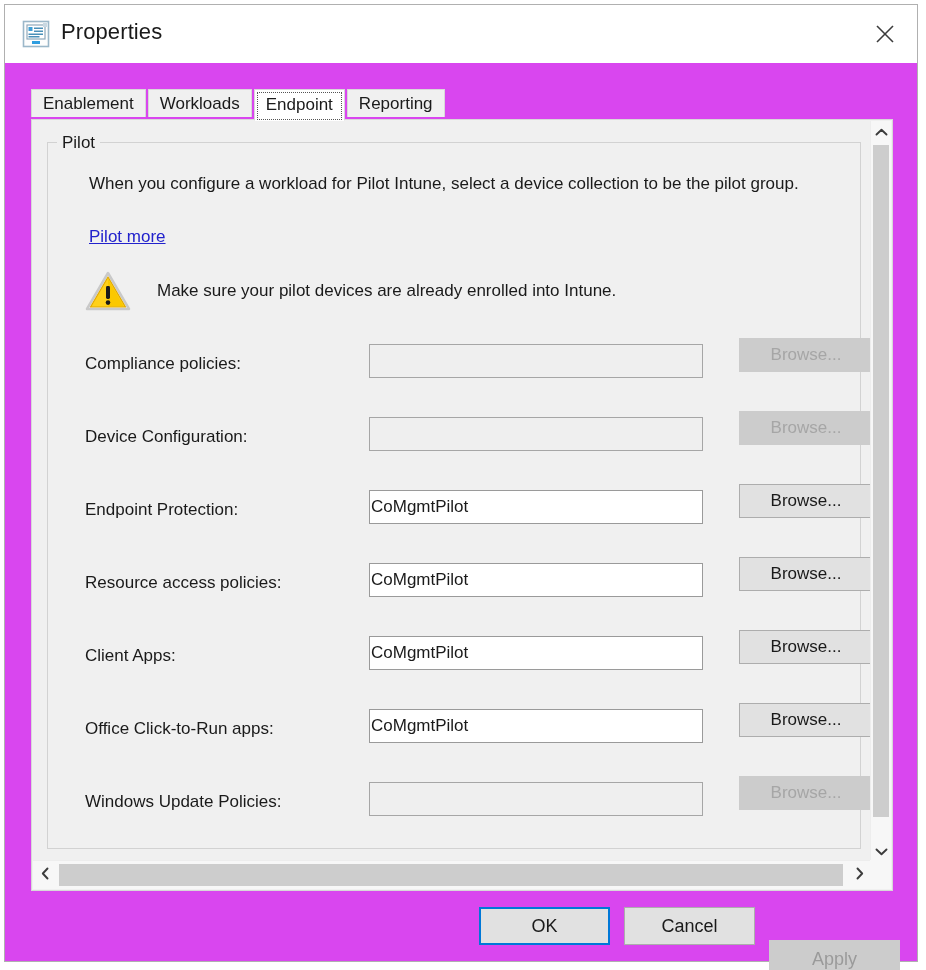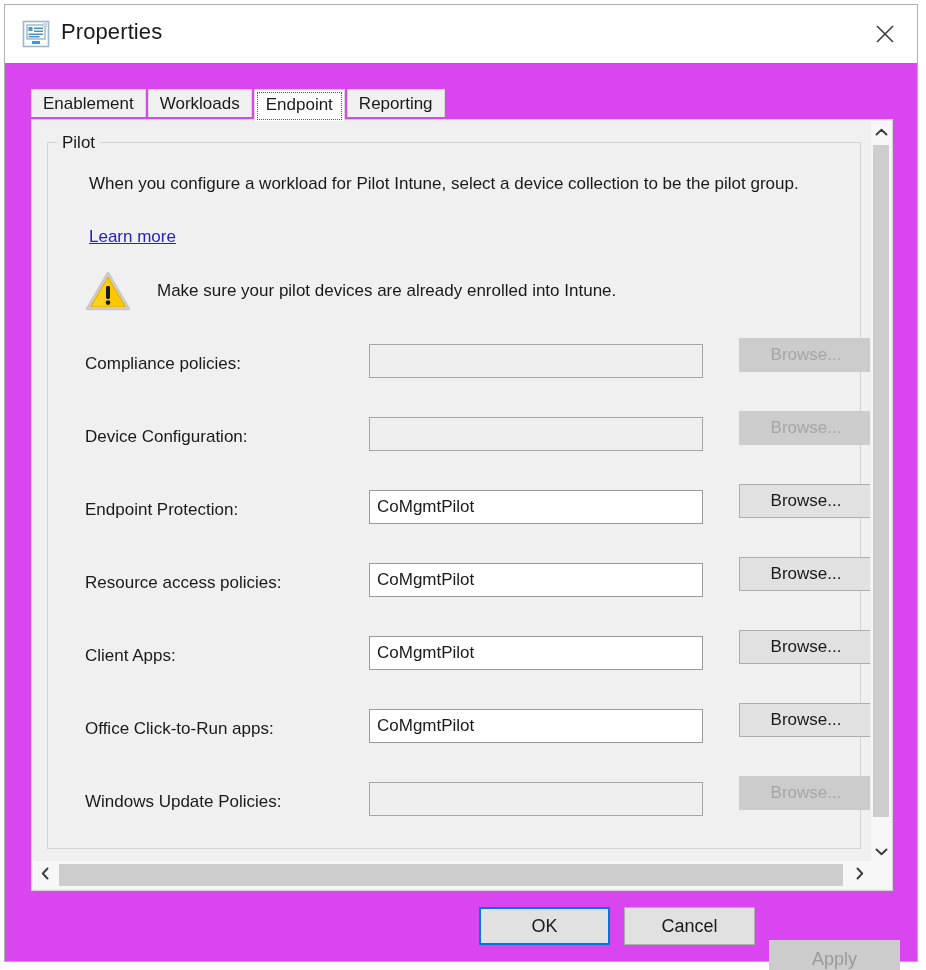--- a/index.html
+++ b/index.html
@@ -223,21 +223,21 @@
     left: 322px;
     top: 6px;
     width: 334px;
     height: 34px;
     border: 1px solid #9a9a9a;
     background: #ffffff;
     box-sizing: border-box;
     font-family: "Liberation Sans", sans-serif;
     font-size: 17px;
     color: #1a1a1a;
-    padding: 0 7px;
+    padding: 0 1px;
     line-height: 32px;
     white-space: nowrap;
     overflow: hidden;
   }
   .row-input.disabled {
     background: #efefef;
     border: 1px solid #a6a6a6;
     color: #8d8d8d;
   }
   .row-btn {
@@ -416,21 +416,21 @@
 
   <div class="tabpage">
 
     <div class="scroll-viewport">
       <div class="groupbox">
         <div class="gb-border"></div>
         <div class="gb-legend">Pilot</div>
 
         <div class="gb-inner">
           <div class="desc">When you configure a workload for Pilot Intune, select a device collection to be the pilot group.</div>
-          <a class="learnmore">Learn more</a>
+          <a class="learnmore">Pilot more</a>
 
           <div class="warn-row">
             <span class="warn-icon">
               <svg width="46" height="42" viewBox="0 0 46 42">
                 <path d="M23 3 L44 39 L2 39 Z" fill="#ffffff" stroke="#c9c9c9" stroke-width="2.5" stroke-linejoin="round"></path>
                 <path d="M23 7 L40.5 37 L5.5 37 Z" fill="#ffd11a" stroke="#e0a800" stroke-width="1.2" stroke-linejoin="round"></path>
                 <path d="M23 9 L38.5 36 L23 36 Z" fill="#fbc800"></path>
                 <rect x="21" y="16" width="4" height="13" rx="1.4" fill="#1a1a1a"></rect>
                 <circle cx="23" cy="32.6" r="2.3" fill="#1a1a1a"></circle>
               </svg>

